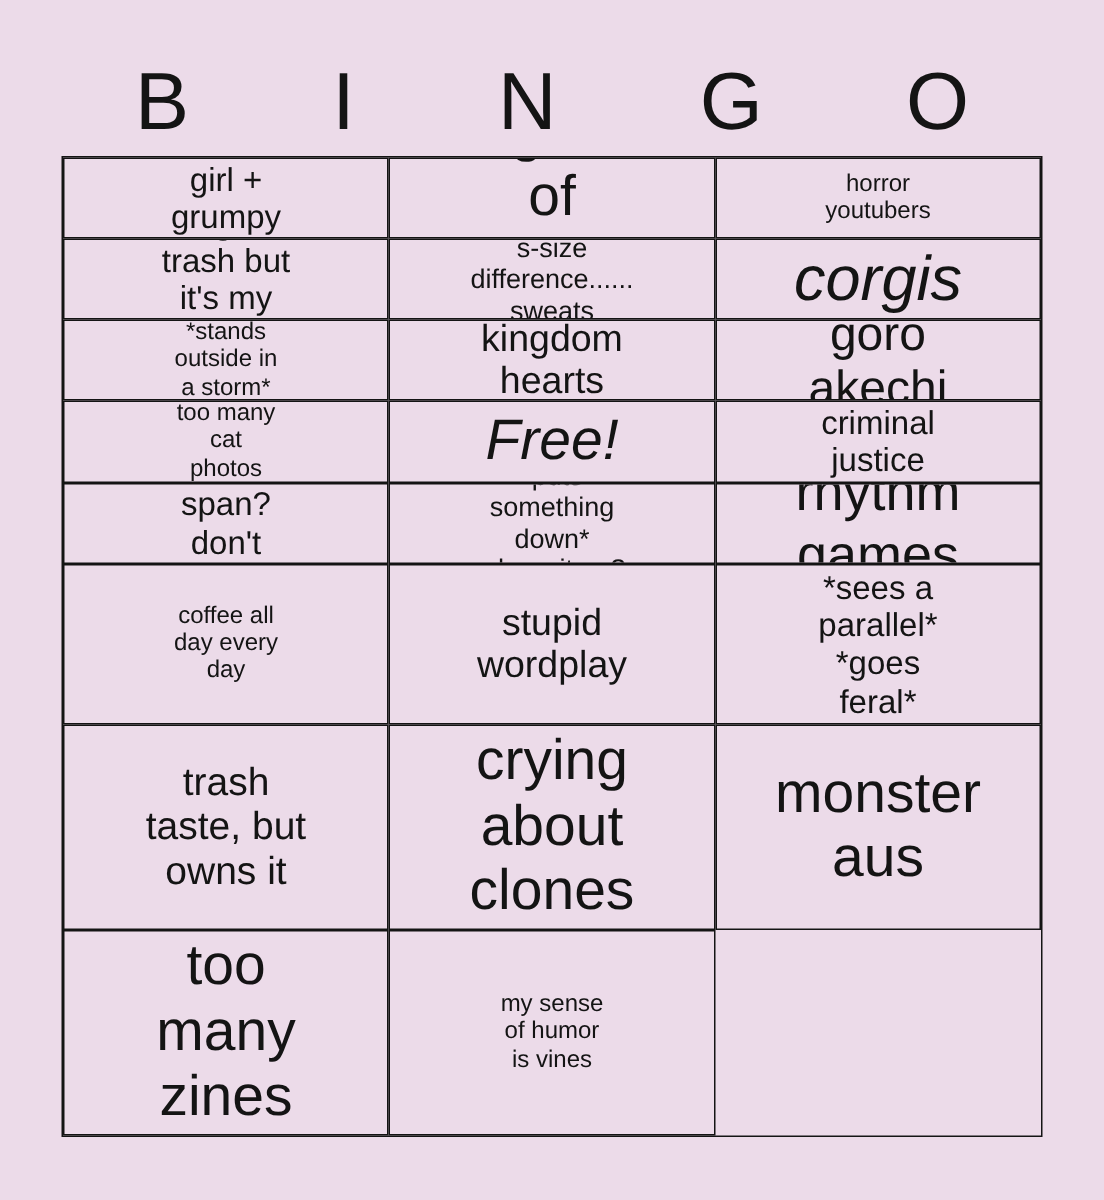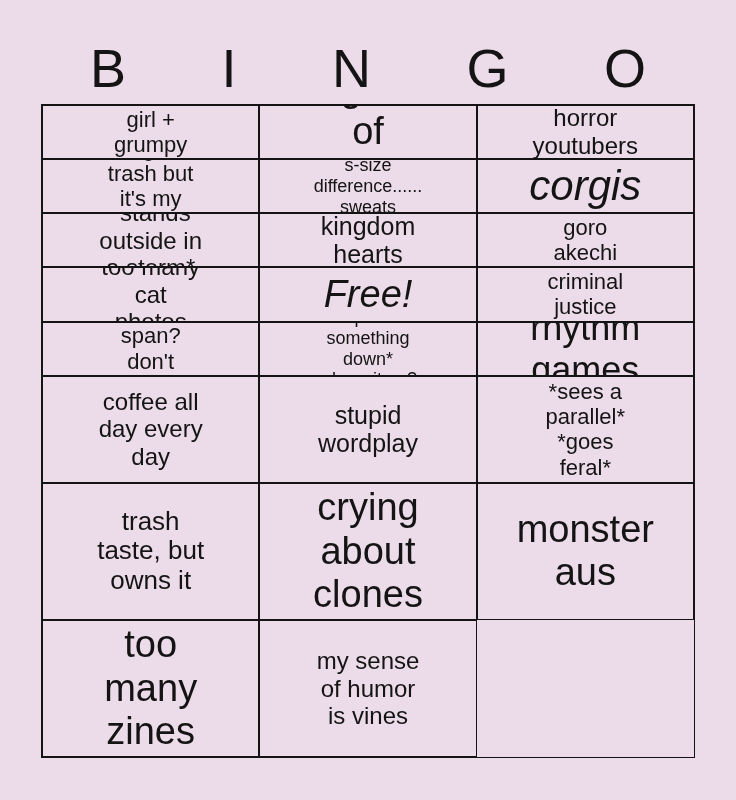--- a/index.html
+++ b/index.html
@@ -44,25 +44,25 @@
     text-align: center;
     white-space: pre-line;
     padding: 2px 3px;
     line-height: 1.15;
     color: #141414;
     cursor: pointer;
     overflow: hidden;
   }
   .fs18 { font-size: 18px; }
   .fs22 { font-size: 22px; }
-  .fs24 { font-size: 24px; }
+  .fs24 { font-size: 16px; }
   .fs26 { font-size: 26px; }
   .fs28 { font-size: 25px; }
   .fs30 { font-size: 38px; }
-  .fs34 { font-size: 22px; }
+  .fs34 { font-size: 32px; }
   .fs36 { font-size: 36px; }
   .fs38 { font-size: 38px; font-style: italic; }
   .fs40 { font-size: 40px; }
   .fs42 { font-size: 42px; font-style: italic; }
 </style>
 </head>
 <body>
 
 <div class="title">
   <span>B</span>

